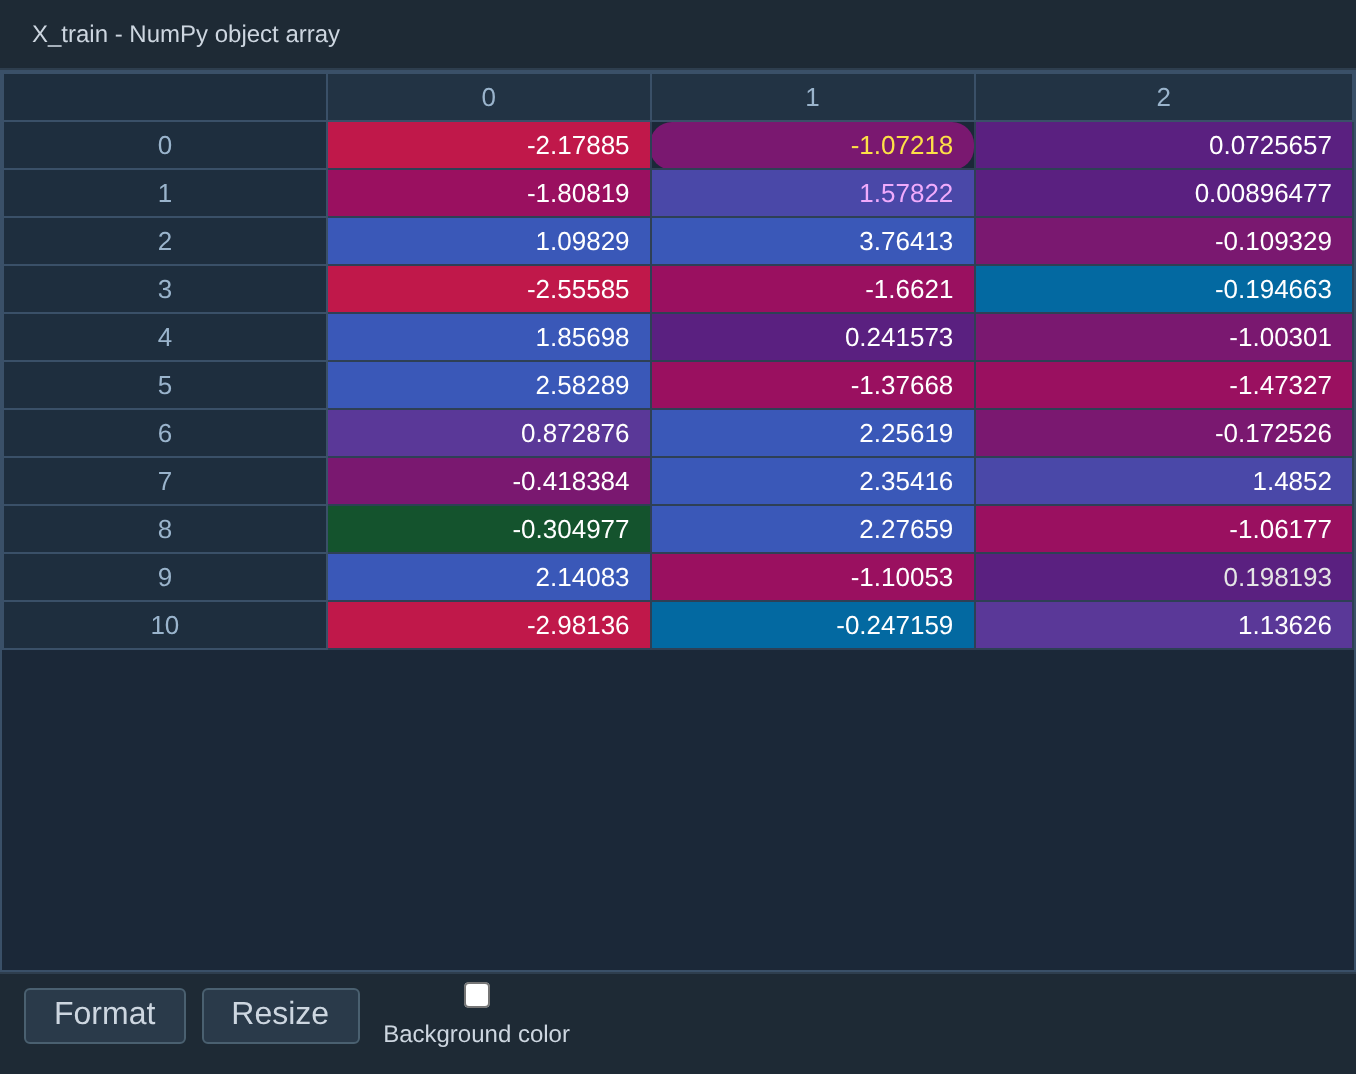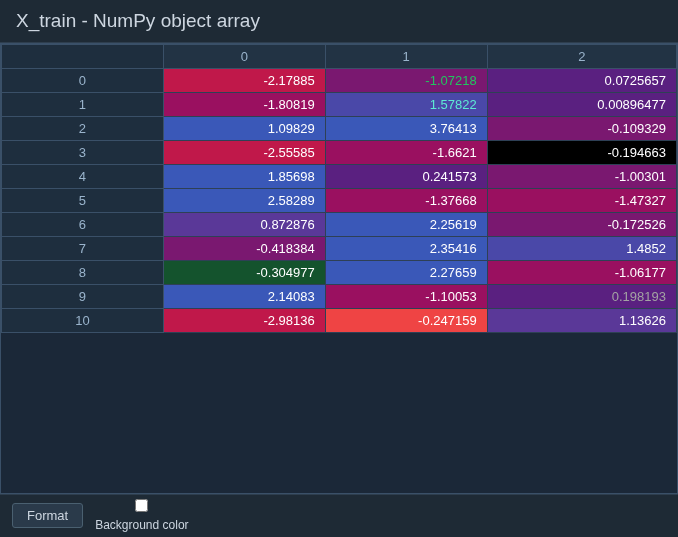--- a/index.html
+++ b/index.html
@@ -9,21 +9,21 @@
       background: #1e2a35;
       font-family: 'Segoe UI', Arial, sans-serif;
       font-size: 13px;
       color: #cdd6e0;
       overflow: hidden;
     }
 
     .title-bar {
       background: #1e2a35;
       padding: 10px 16px;
-      font-size: 19px;
+      font-size: 12px;
       color: #cdd6e0;
       border-bottom: 1px solid #2e3e4e;
     }
 
     .table-container {
       overflow: auto;
       background: #1b2838;
       border: 1px solid #3a5068;
       margin: 0;
       height: calc(537px - 44px - 42px);
@@ -77,21 +77,21 @@
       gap: 8px;
     }
 
     .footer-btn {
       background: #2a3a4a;
       border: 1px solid #4a6070;
       color: #cdd6e0;
       padding: 4px 14px;
       border-radius: 3px;
       cursor: pointer;
-      font-size: 13px;
+      font-size: 16px;
     }
 
     .bg-color-label {
       display: flex;
       align-items: center;
       gap: 6px;
       color: #cdd6e0;
       font-size: 12px;
       margin-left: 4px;
       flex-direction: column;
@@ -117,40 +117,40 @@
         <th></th>
         <th>0</th>
         <th>1</th>
         <th>2</th>
       </tr>
     </thead>
     <tbody id="table-body">
     <tr>
           <td>0</td>
           <td style="background: rgb(192, 24, 74); color: rgb(255, 255, 255);">-2.17885</td>
-          <td style="background: rgb(122, 24, 112); color: #22c55e;">-1.07218</td>
+          <td style="background: rgb(122, 24, 112); color: #fde047; border-radius: 11px;">-1.07218</td>
           <td style="background: rgb(90, 32, 128); color: rgb(255, 255, 255);">0.0725657</td>
         </tr>
         <tr>
           <td>1</td>
           <td style="background: rgb(154, 16, 96); color: rgb(255, 255, 255);">-1.80819</td>
-          <td style="background: rgb(74, 72, 168); color: #5eead4;">1.57822</td>
+          <td style="background: rgb(74, 72, 168); color: #f0abfc;">1.57822</td>
           <td style="background: rgb(90, 32, 128); color: rgb(255, 255, 255);">0.00896477</td>
         </tr>
         <tr>
           <td>2</td>
           <td style="background: rgb(58, 88, 184); color: rgb(255, 255, 255);">1.09829</td>
           <td style="background: rgb(58, 88, 184); color: rgb(255, 255, 255);">3.76413</td>
           <td style="background: rgb(122, 24, 112); color: rgb(255, 255, 255);">-0.109329</td>
         </tr>
         <tr>
           <td>3</td>
           <td style="background: rgb(192, 24, 74); color: rgb(255, 255, 255); margin-left: 30px;">-2.55585</td>
           <td style="background: rgb(154, 16, 96); color: rgb(255, 255, 255);">-1.6621</td>
-          <td style="background: #000000; color: rgb(255, 255, 255);">-0.194663</td>
+          <td style="background: #0369a1; color: rgb(255, 255, 255);">-0.194663</td>
         </tr>
         <tr>
           <td>4</td>
           <td style="background: rgb(58, 88, 184); color: rgb(255, 255, 255);">1.85698</td>
           <td style="background: rgb(90, 32, 128); color: rgb(255, 255, 255);">0.241573</td>
           <td style="background: rgb(122, 24, 112); color: rgb(255, 255, 255);">-1.00301</td>
         </tr>
         <tr>
           <td>5</td>
           <td style="background: rgb(58, 88, 184); color: rgb(255, 255, 255);">2.58289</td>
@@ -172,31 +172,32 @@
         <tr>
           <td>8</td>
           <td style="background: #14532d; color: rgb(255, 255, 255);">-0.304977</td>
           <td style="background: rgb(58, 88, 184); color: rgb(255, 255, 255);">2.27659</td>
           <td style="background: rgb(154, 16, 96); color: rgb(255, 255, 255);">-1.06177</td>
         </tr>
         <tr>
           <td>9</td>
           <td style="background: rgb(58, 88, 184); color: rgb(255, 255, 255);">2.14083</td>
           <td style="background: rgb(154, 16, 96); color: rgb(255, 255, 255);">-1.10053</td>
-          <td style="background: rgb(90, 32, 128); color: #a3a3a3; padding-left: 40px;">0.198193</td>
+          <td style="background: rgb(90, 32, 128); color: #e5e5e5; padding-left: 40px;">0.198193</td>
         </tr>
         <tr>
           <td>10</td>
           <td style="background: rgb(192, 24, 74); color: rgb(255, 255, 255);">-2.98136</td>
-          <td style="background: #ef4444; color: rgb(255, 255, 255); margin-top: 41px;">-0.247159</td>
+          <td style="background: #0369a1; color: rgb(255, 255, 255); margin-top: 41px;">-0.247159</td>
           <td style="background: rgb(90, 56, 152); color: rgb(255, 255, 255);">1.13626</td>
         </tr>
       </tbody>
   </table>
 </div>
 
 <div class="footer-bar">
   <button class="footer-btn">Format</button>
+  <button class="footer-btn">Resize</button>
   <label class="bg-color-label">
     <input type="checkbox" class="bg-color-checkbox" style="">
     <span>Background color</span>
   </label>
 </div>
 
 </body></html>

